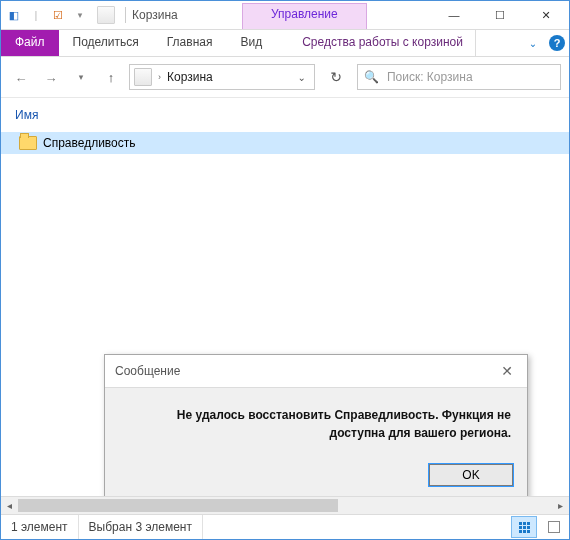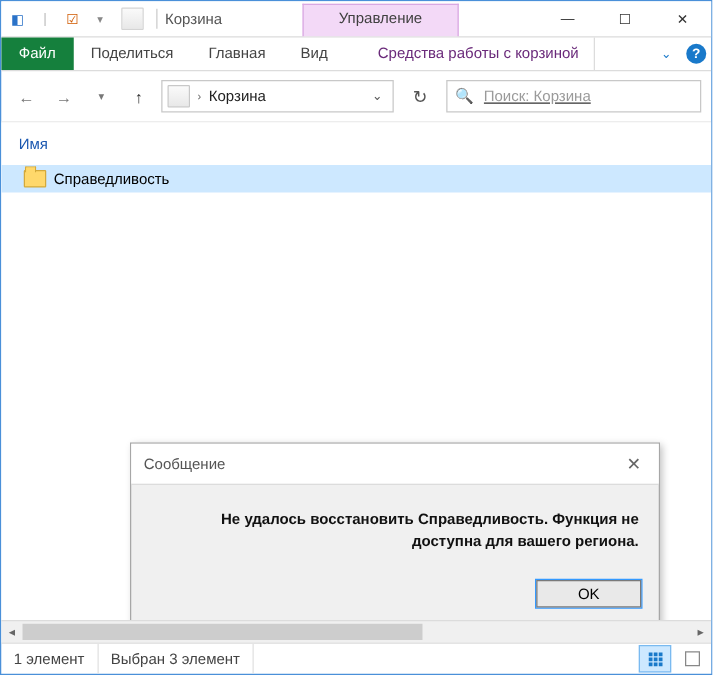--- a/index.html
+++ b/index.html
@@ -5,46 +5,46 @@
   html, body { margin:0; padding:0; font-family: "Segoe UI", Tahoma, sans-serif; font-size:12px; color:#000; background:#fff; }
   .window { width:570px; height:540px; border:1px solid #4a90d9; box-sizing:border-box; position:relative; display:flex; flex-direction:column; overflow:hidden; }
   
   .titlebar { height:28px; display:flex; align-items:center; border-bottom:1px solid #dcdcdc; background:#fff; }
   .qat { display:flex; align-items:center; padding:0 4px; gap:4px; }
   .qat .glyph { width:18px; height:18px; display:flex; align-items:center; justify-content:center; font-size:11px; color:#333; }
   .title-icon { width:16px; height:16px; margin:0 4px; display:inline-block; background:linear-gradient(#fafafa,#e8e8e8); border:1px solid #d4d4d4; border-radius:1px; }
   .titlebar-sep { width:0; height:16px; border-left:1px solid #ccc; margin:0 6px; }
   .titlebar-title { color:#555; }
   .titlebar-spacer { flex:1; }
-  .context-tab { align-self:flex-start; margin-top:2px; height:22px; padding:3px 28px 0; background:#f3d9f7; border:1px solid #d9a8e2; border-bottom:none; font-size:12px; color:#404040; }
+  .context-tab { align-self:flex-start; margin-top:2px; height:22px; padding:3px 28px 0; background:#f3d9f7; border:1px solid #d9a8e2; border-bottom:none; font-size:12px; color:#6d28d9; }
   .win-controls { display:flex; }
   .win-controls div { width:46px; height:28px; display:flex; align-items:center; justify-content:center; font-family:"Segoe UI Symbol",sans-serif; font-size:11px; color:#333; }
   
   .ribbon { display:flex; align-items:stretch; border-bottom:1px solid #dcdcdc; height:26px; font-size:12px; }
   .ribbon .tab { padding:5px 14px 0; color:#444; }
-  .ribbon .tab.file { background:#15803d; color:#fff; font-weight:400; }
+  .ribbon .tab.file { background:#a21caf; color:#fff; font-weight:400; }
   .ribbon .context-label { padding:5px 12px 0; color:#6a2a7a; border-right:1px solid #dcdcdc; }
   .ribbon-spacer { flex:1; }
   .ribbon .chev { width:24px; display:flex; align-items:center; justify-content:center; color:#1979ca; font-size:10px;}
   .ribbon .help { width:24px; display:flex; align-items:center; justify-content:center; }
   .help-circle { width:16px; height:16px; border-radius:50%; background:#1979ca; color:#fff; font-size:11px; display:flex; align-items:center; justify-content:center; font-weight:bold;}
   
   .navbar { display:flex; align-items:center; gap:6px; padding:6px 8px; border-bottom:1px solid #e8e8e8; }
   .navbtn { width:24px; height:24px; display:flex; align-items:center; justify-content:center; color:#777; font-size:13px; }
   .navbtn.enabled { color:#333; }
   .addr { flex:1; display:flex; align-items:center; height:24px; border:1px solid #c8c8c8; background:#fff; padding:0 4px; gap:6px; }
   .addr .trash-icon { width:16px; height:16px; display:inline-block; background:linear-gradient(#fafafa,#e8e8e8); border:1px solid #c8c8c8; border-radius:1px;}
   .addr .crumb { color:#222; font-size:12px; }
   .addr .chevsmall { color:#666; font-size:9px; }
   .addr-spacer { flex:1; }
   .addr .dd { color:#555; font-size:10px; margin-right:4px;}
   .refresh { width:28px; height:26px; border:1px solid transparent; display:flex; align-items:center; justify-content:center; color:#555; font-size:14px;}
   .search { width:190px; height:24px; border:1px solid #c8c8c8; display:flex; align-items:center; padding:0 6px; gap:6px; color:#888;}
   .search .mag { font-size:12px; }
-  input.search-input { border:none; outline:none; flex:1; font-size:12px; color:#333; background:transparent;text-decoration:underline; }
+  input.search-input { border:none; outline:none; flex:1; font-size:12px; color:#333; background:transparent; }
   input.search-input::placeholder { color:#9a9a9a; }
   
   .content { flex:1; position:relative; background:#fff; overflow:hidden; }
   .col-header { position:absolute; left:14px; top:10px; color:#1a57b0; font-size:12px; }
   .col-header::after { content:""; position:absolute; left:0; right:-500px; bottom:-4px; }
   .file-row { position:absolute; left:0; right:0; top:34px; height:22px; background:#cde8ff; display:flex; align-items:center; padding-left:18px; gap:6px; }
   .folder-icon { width:16px; height:12px; background:#ffd86b; border:1px solid #d4a93a; border-radius:1px; position:relative; }
   .folder-icon::before { content:""; position:absolute; top:-4px; left:0; width:7px; height:4px; background:#ffd86b; border:1px solid #d4a93a; border-bottom:none; border-radius:1px 1px 0 0;}
   .file-name { font-size:12px; }
   

